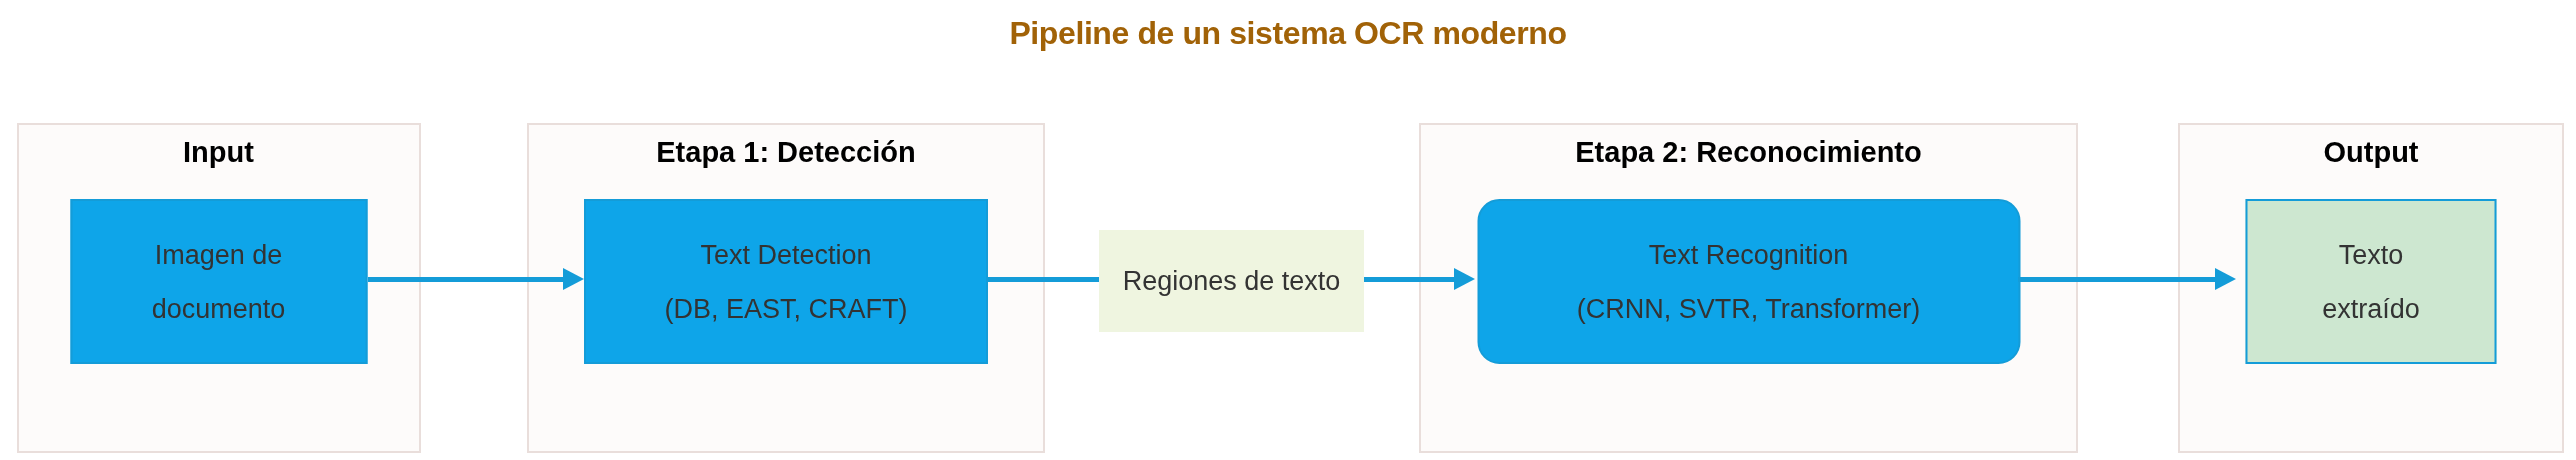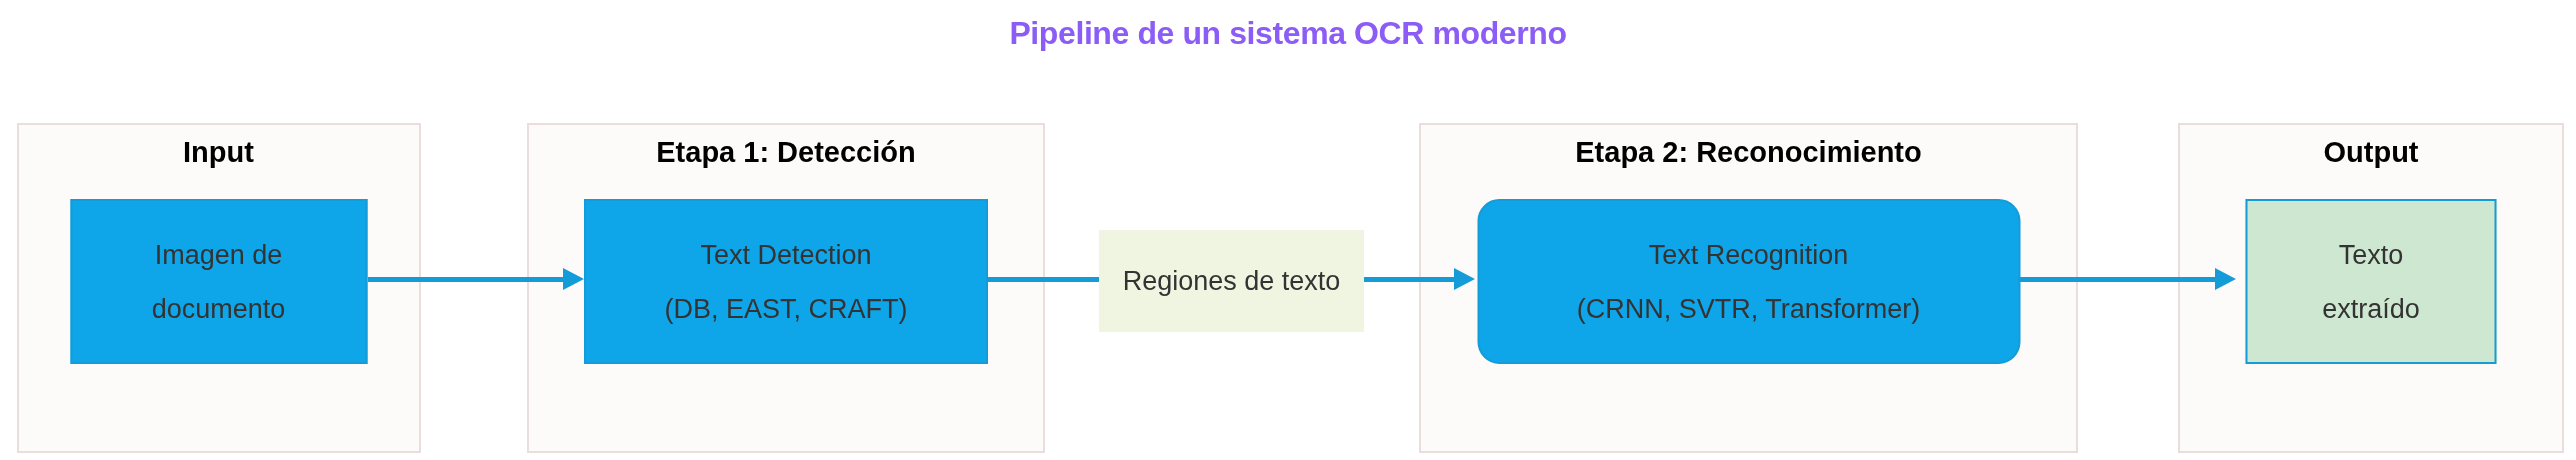--- a/index.html
+++ b/index.html
@@ -17,21 +17,21 @@
   }
   .diagram-title {
     position: absolute;
     top: 11.5px;
     left: 0;
     width: 2576px;
     text-align: center;
     font-size: 32px;
     line-height: 42px;
     font-weight: 600;
-    color: #8b5cf6;
+    color: #a16207;
     letter-spacing: -0.4px;
   }
   .cluster {
     position: absolute;
     top: 123px;
     height: 330px;
     background: #fdfbfa;
     border: 2.2px solid #e9dedb;
     box-sizing: border-box;
   }

